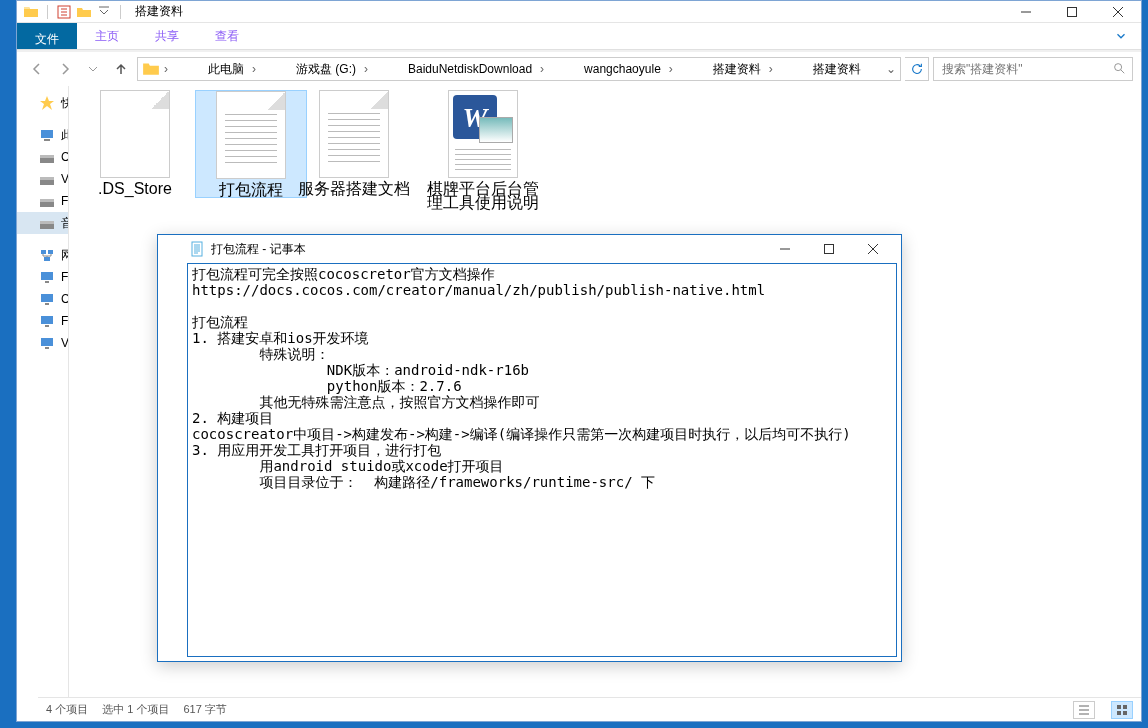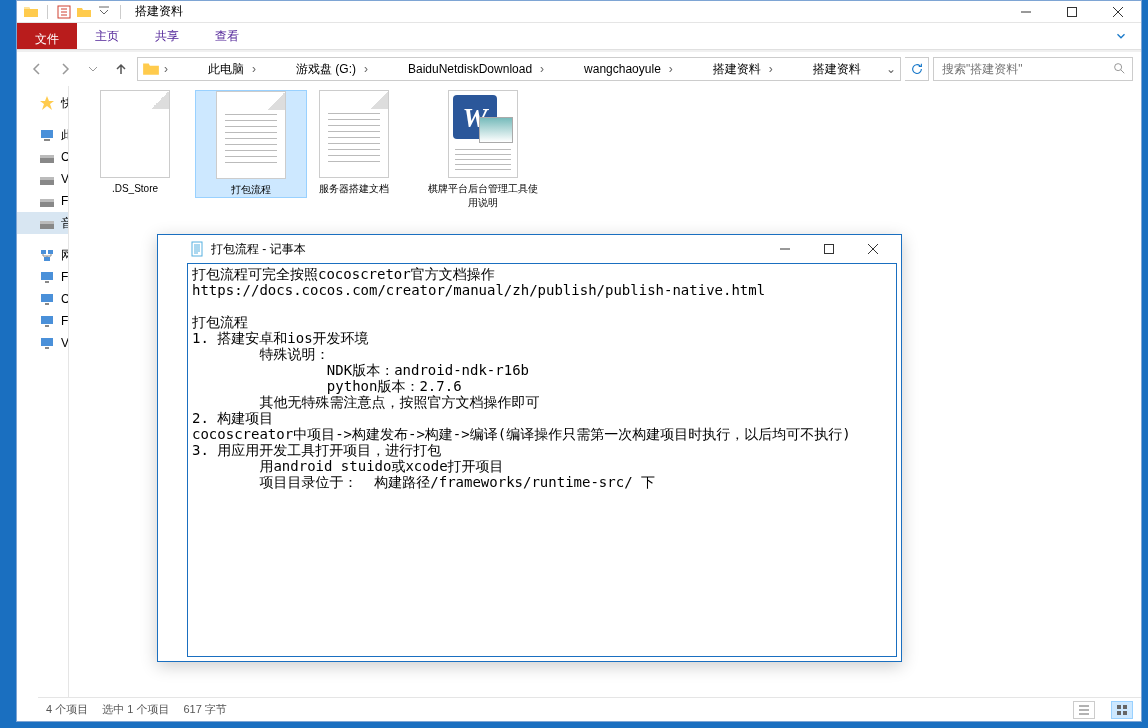--- a/index.html
+++ b/index.html
@@ -37,24 +37,24 @@
   .qat .sep { width:1px; height:14px; background:#ccc; margin:0 4px;}
   .titlebar .title { flex:1; padding-left:4px; color:#000; font-size:12px;}
   .winbtns { display:flex; }
   .winbtn { width:46px; height:22px; display:flex; align-items:center; justify-content:center; color:#333;}
 
   .ribbon-tabs {
     height:26px; display:flex; align-items:stretch;
     background:#fff;
   }
   .ribbon-file {
-    background:#b91c1c; color:#fff; padding:16px 18px;
+    background:#0369a1; color:#fff; padding:16px 18px;
     display:flex; align-items:center; font-size:12px;
   }
-  .ribbon-tab { padding:0 18px; display:flex; align-items:center; color:#4c1d95;}
+  .ribbon-tab { padding:0 18px; display:flex; align-items:center; color:#8b5cf6;}
   .ribbon-help { margin-left:auto; width:40px; display:flex;align-items:center;justify-content:center;color:#1979ca;}
   .ribbon-border{height:3px;background:#f0f0f0;border-top:1px solid #e0e0e0;}
 
   .addrbar {
     height:34px; display:flex; align-items:center; gap:4px;
     padding:4px 8px; background:#fff;
   }
   .navbtn { width:24px;height:24px;display:flex;align-items:center;justify-content:center;color:#999;}
   .navbtn.enabled{color:#555;}
   .breadcrumb {
@@ -85,21 +85,21 @@
   }
   .fileitem {
     position:absolute; width:112px; text-align:center;
     top:4px;
   }
   .fileitem .thumb{width:70px;height:88px;margin:0 auto 4px;display:flex;align-items:center;justify-content:center;border:1px solid transparent;}
   .fileitem.sel{background:#cde8ff;border:1px solid #99d1ff;}
   .fileitem .thumb.doc{background:#fff;border:1px solid #ccc;position:relative;}
   .fileitem .thumb.doc::before{content:"";position:absolute;top:0;right:0;width:18px;height:18px;background:linear-gradient(135deg,#fff 50%,#ddd 50%);}
   .fileitem .thumb.doc .lines{position:absolute;left:8px;right:8px;top:22px;bottom:10px;background:repeating-linear-gradient(#bbb 0 1px,transparent 1px 6px);}
-  .fileitem .label{font-size:10px;line-height:14px;word-break:break-all;}
+  .fileitem .label{font-size:16px;line-height:14px;word-break:break-all;}
 
   .statusbar{height:24px;border-top:1px solid #e5e5e5;display:flex;align-items:center;padding:0 8px;font-size:11px;color:#555;gap:14px;margin-left:21px;}
   .statusbar .spacer{flex:1;}
   .viewbtn{width:22px;height:18px;border:1px solid #ccc;margin-left:2px;display:flex;align-items:center;justify-content:center;}
   .viewbtn.active{background:#cde8ff;border-color:#99d1ff;}
 
   
   .notepad {
     position:absolute;
     left:156px; top:245px; width:745px; height:428px;

